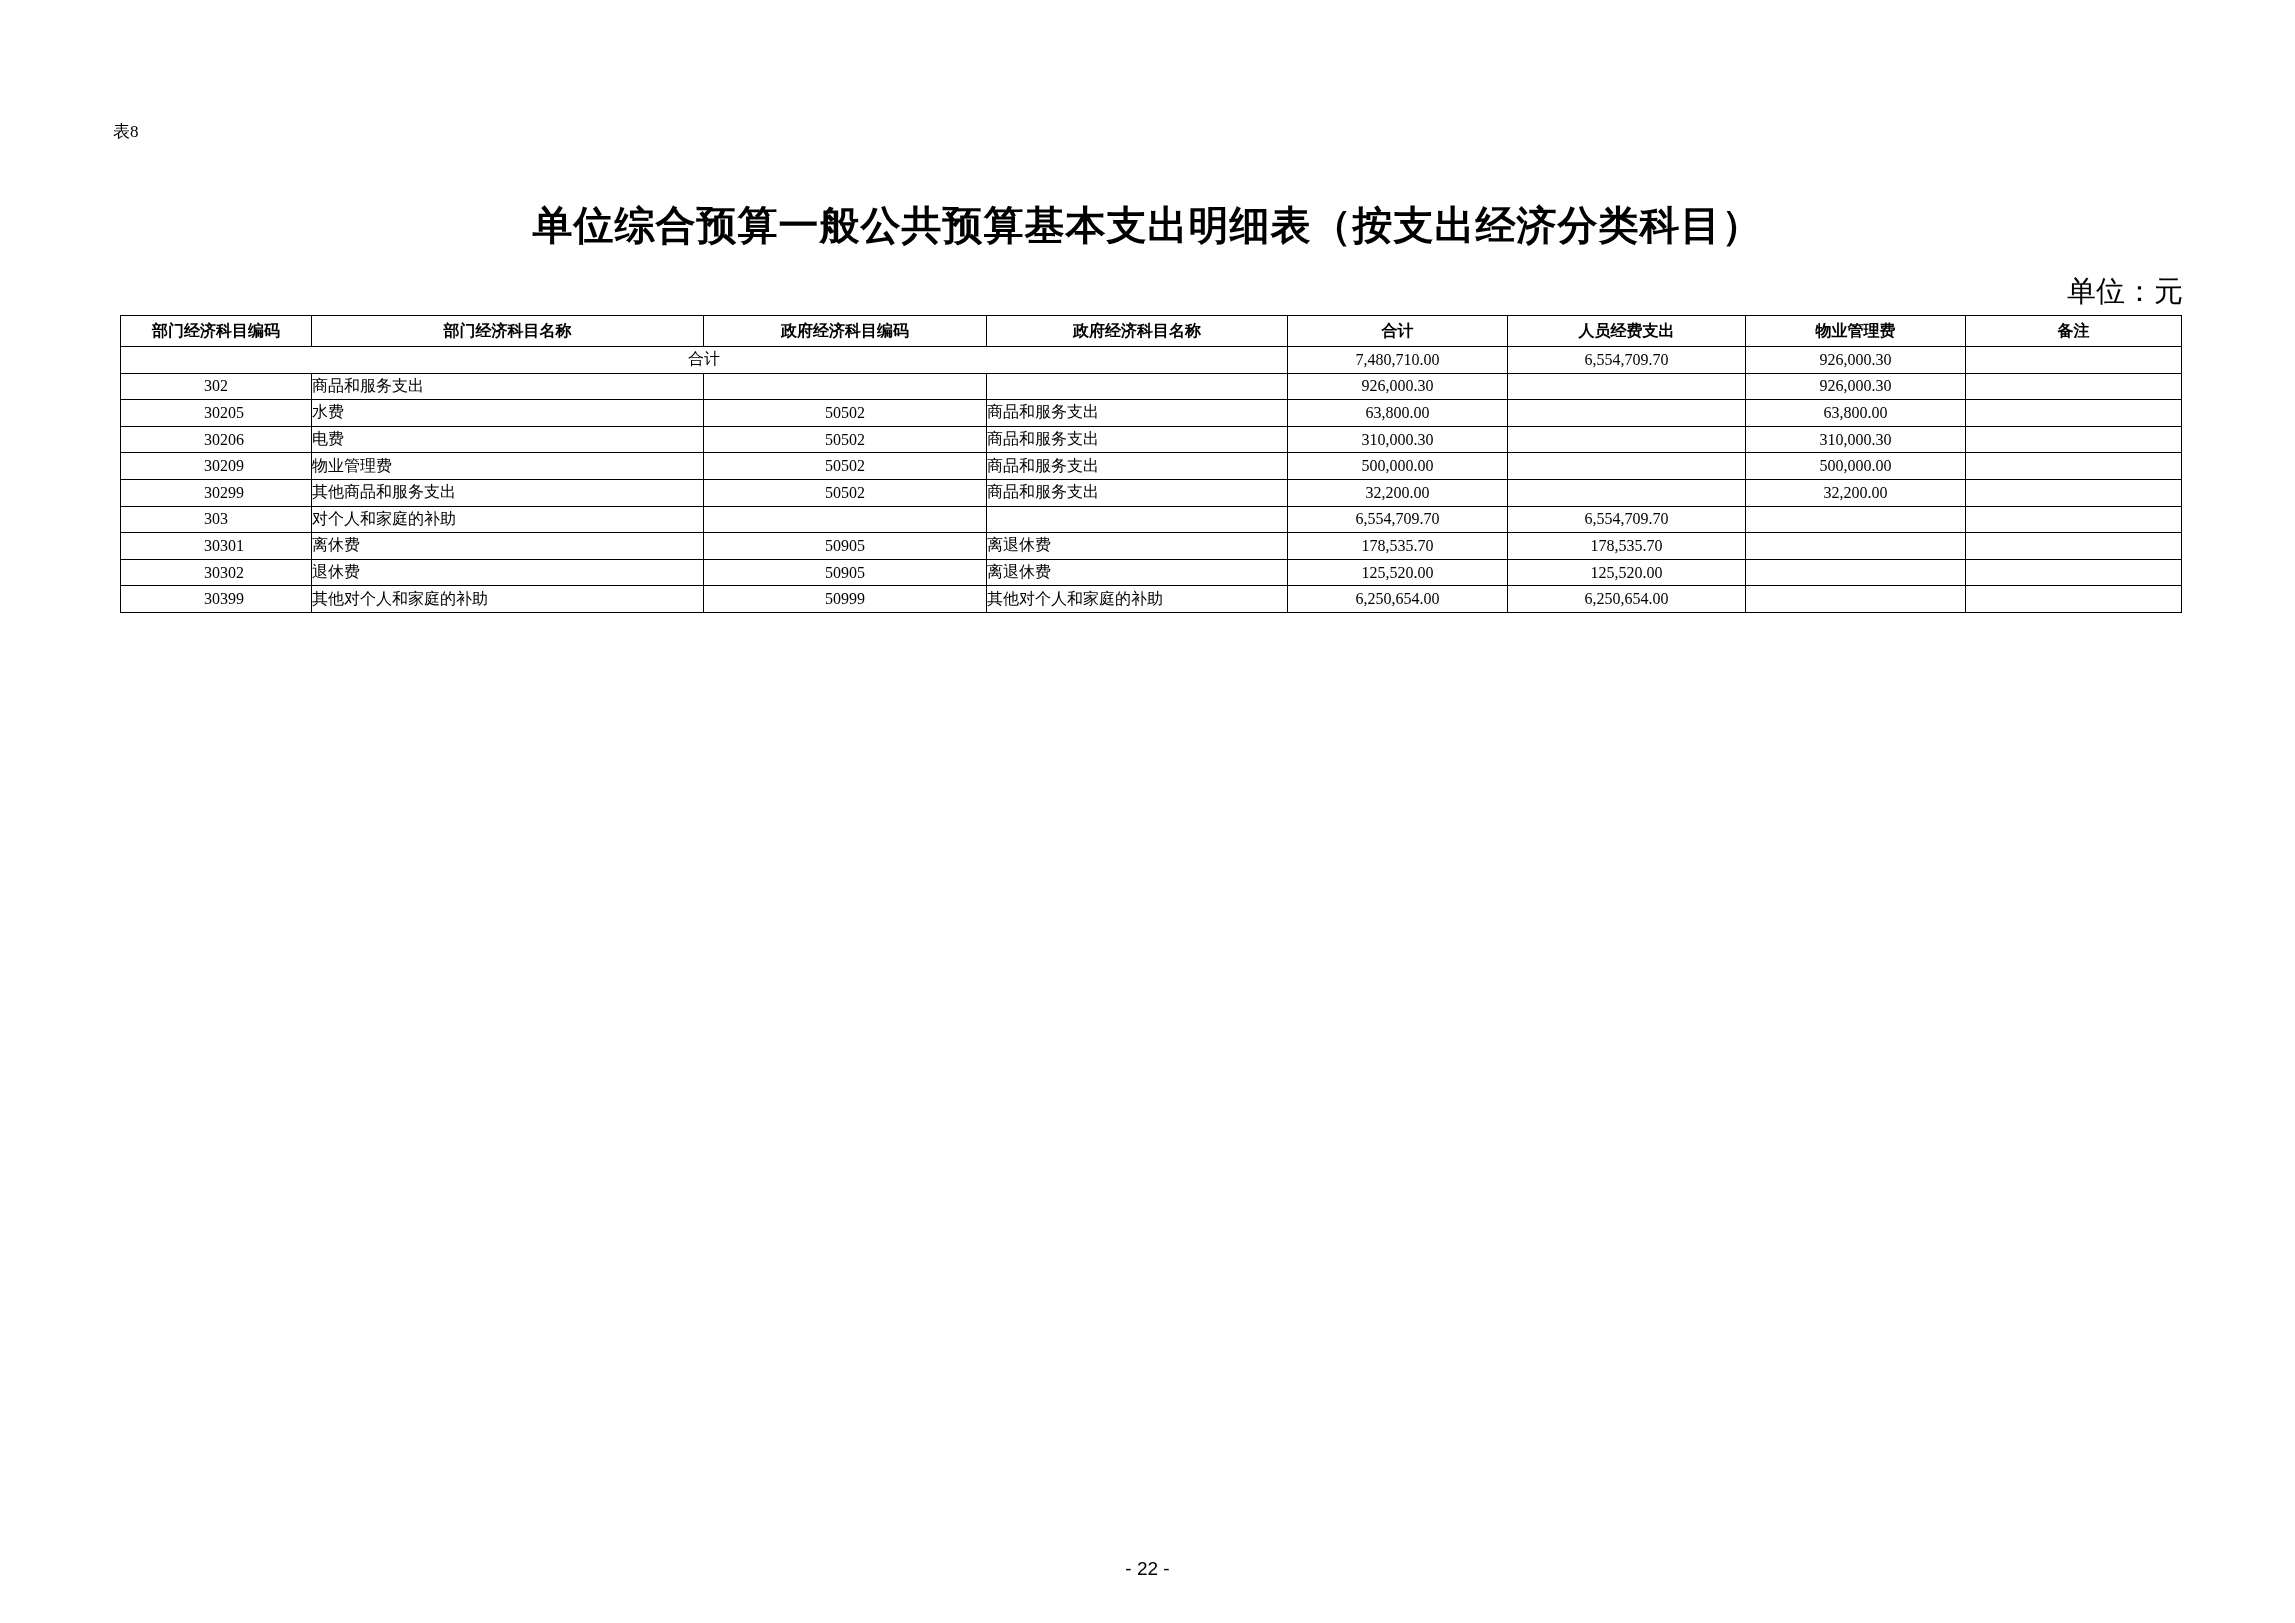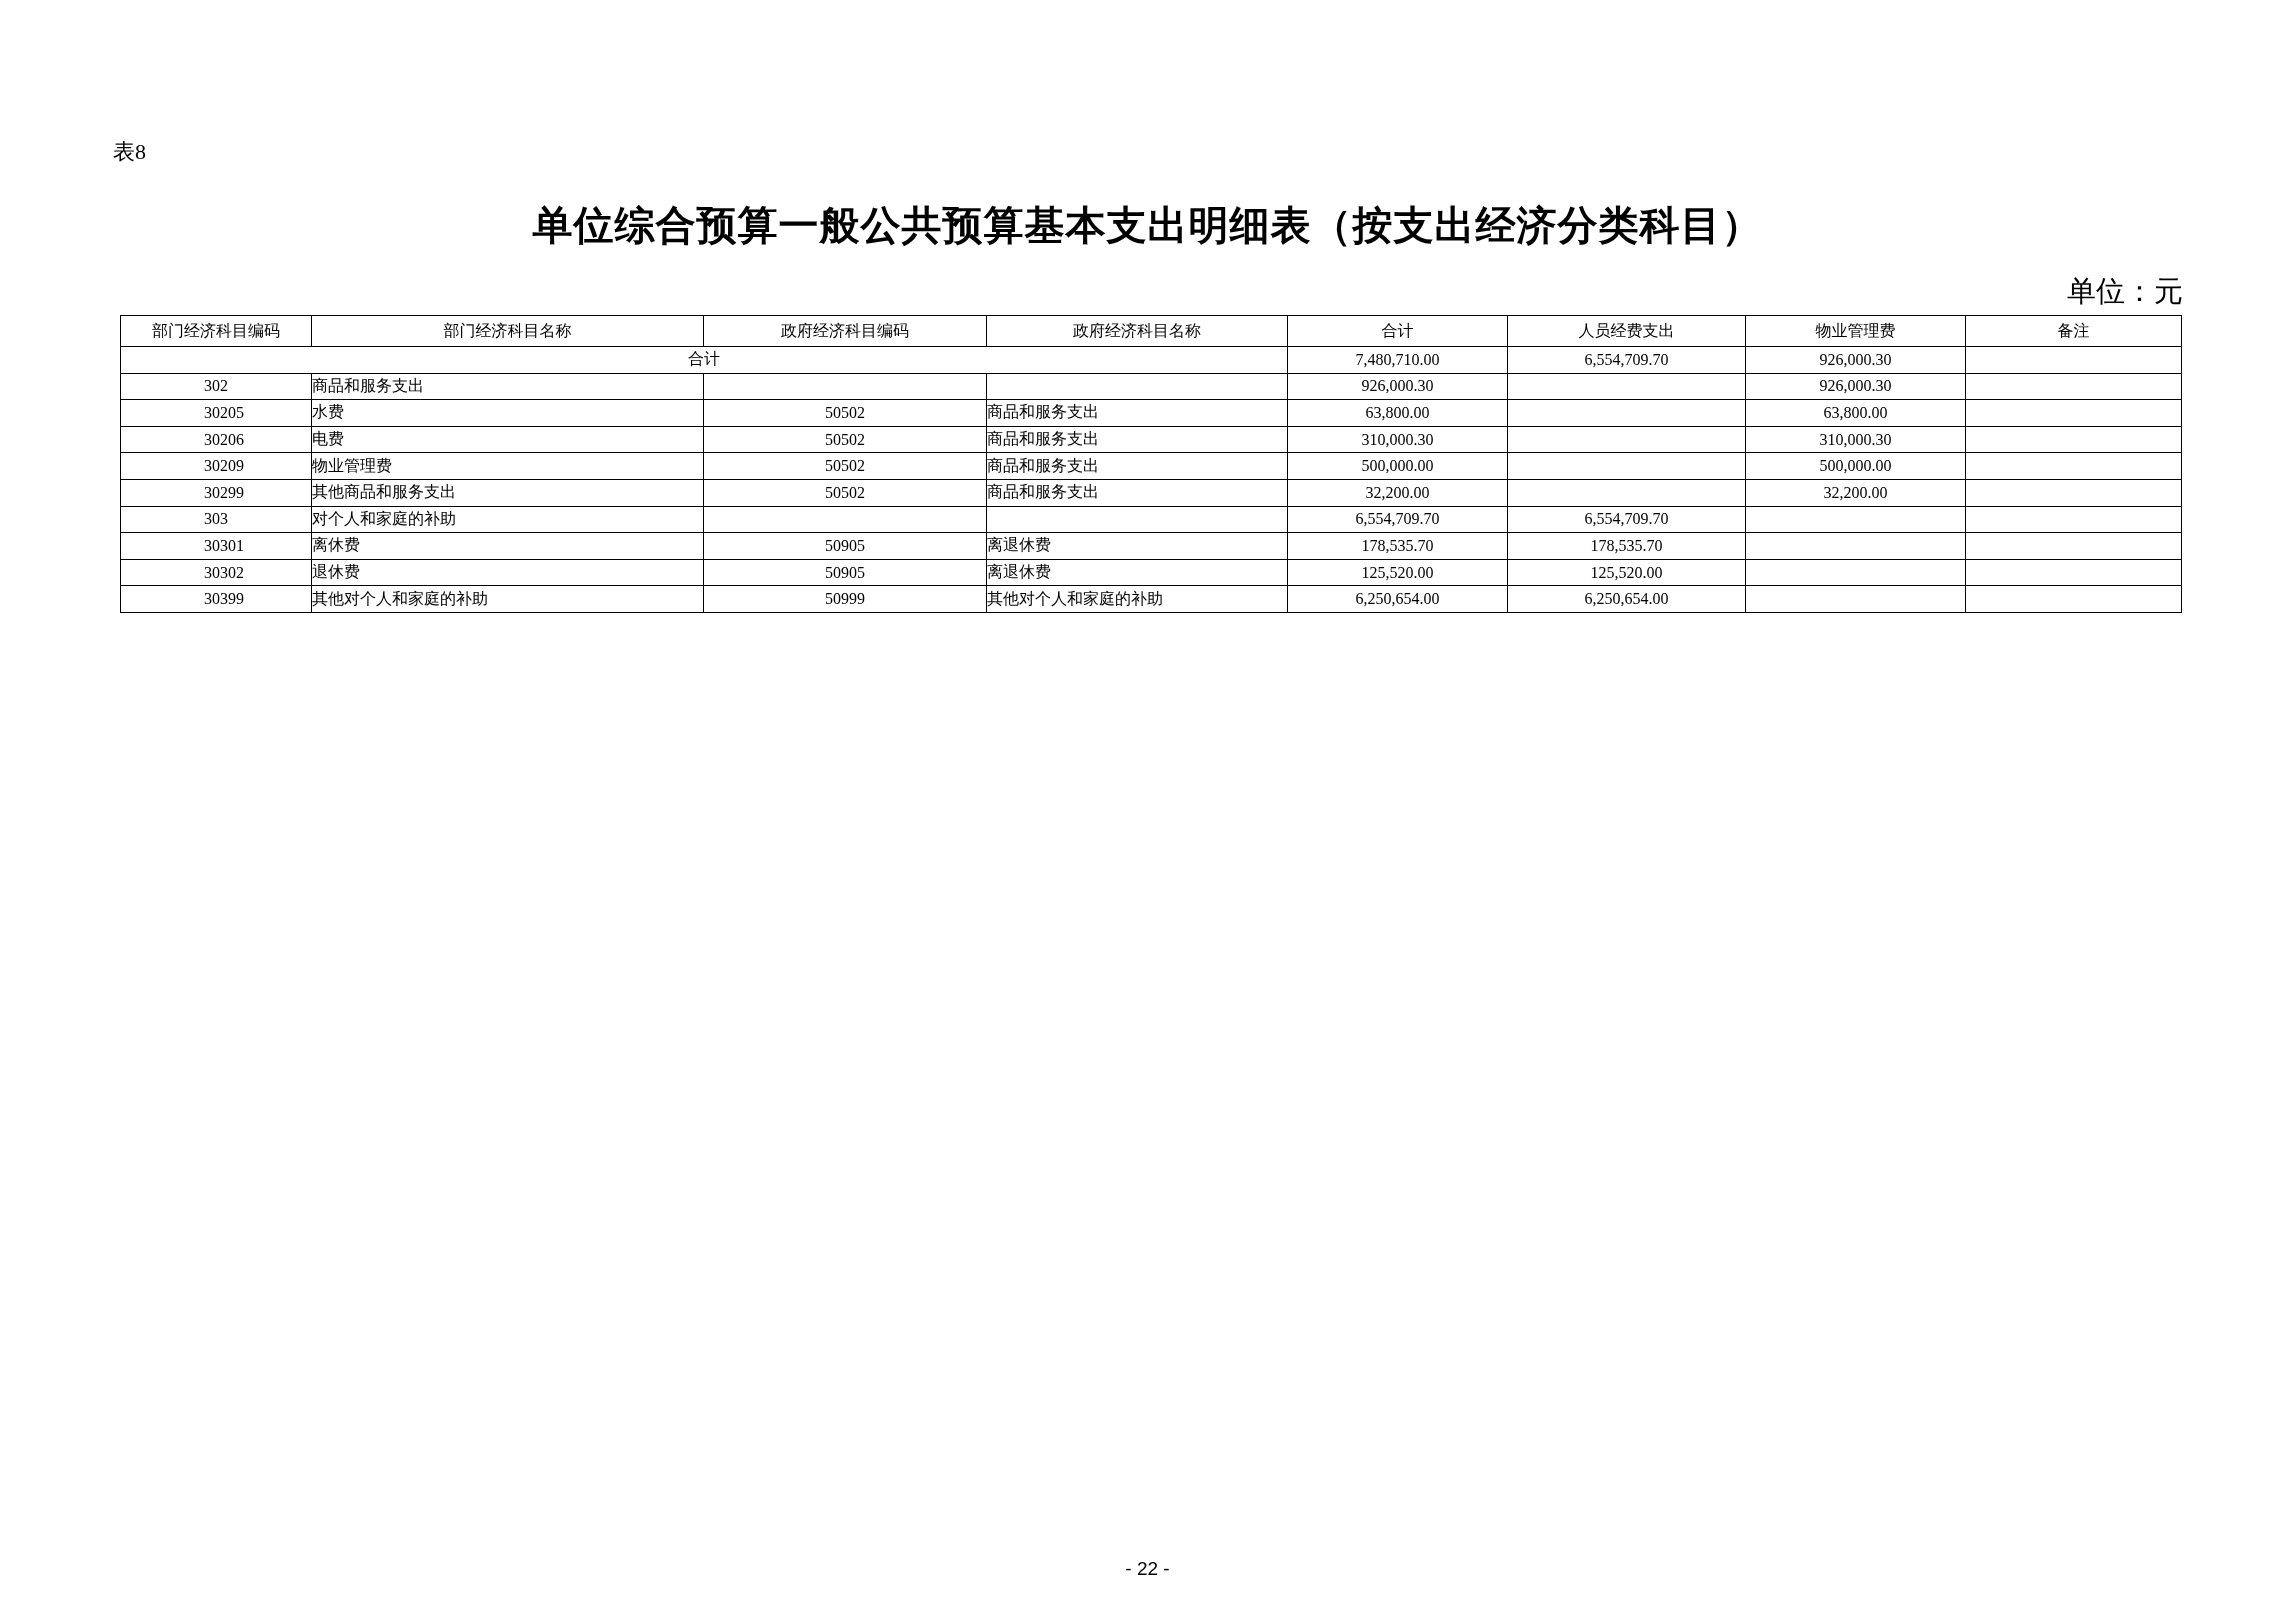--- a/index.html
+++ b/index.html
@@ -9,22 +9,22 @@
     width: 2295px;
     height: 1623px;
     background: #ffffff;
     color: #000000;
     font-family: "Liberation Serif", serif;
     overflow: hidden;
   }
   .table-label {
     position: absolute;
     left: 113px;
-    top: 137px;
-    font-size: 22px;
+    top: 120px;
+    font-size: 17px;
     font-family: "Liberation Serif", serif;
   }
   .doc-title {
     position: absolute;
     left: 0;
     top: 198px;
     width: 100%;
     text-align: center;
     font-size: 40px;
     font-weight: bold;
@@ -55,21 +55,21 @@
     overflow: hidden;
     white-space: nowrap;
     vertical-align: middle;
     font-size: 16px;
     padding: 0;
   }
   table.budget tr.header-row { height: 31px; }
   table.budget tr.data-row { height: 26.6px; }
   table.budget th {
     font-family: "Liberation Sans", sans-serif;
-    font-weight: normal;
+    font-weight: bold;
     text-align: center;
   }
   table.budget td { font-family: "Liberation Serif", serif; }
   td.code { text-align: center; padding-left: 6.1px; }
   td.code.l2 { padding-left: 16px; }
   td.name { text-align: left; padding-left: 7.2px; }
   td.num { text-align: center; padding-right: 5.1px; }
   td.total-label { text-align: center; }
   .page-number {
     position: absolute;

